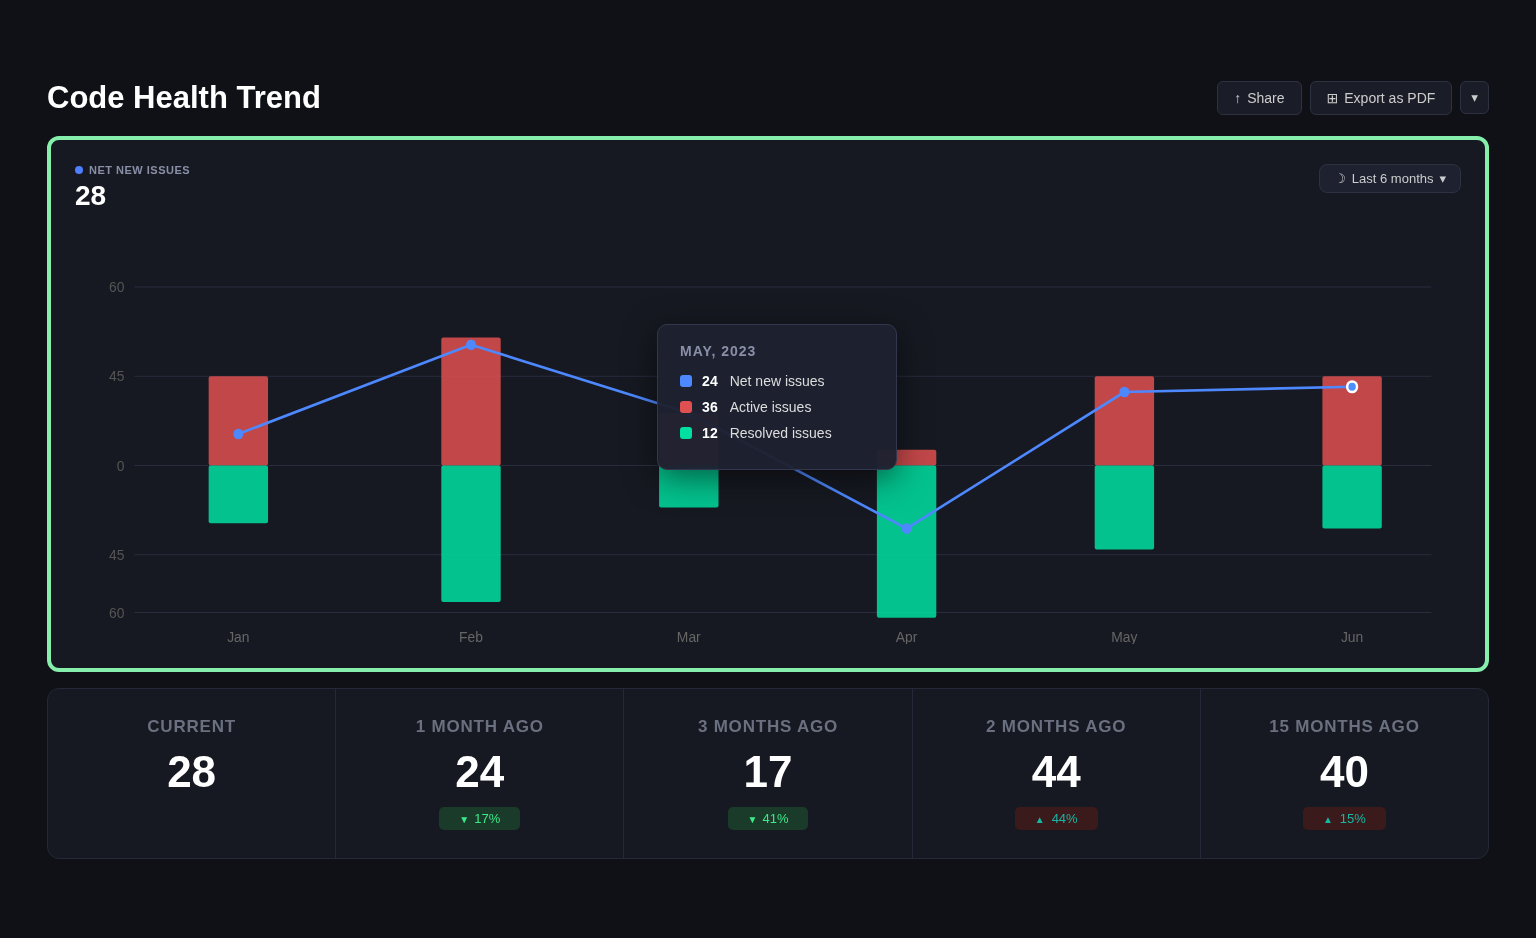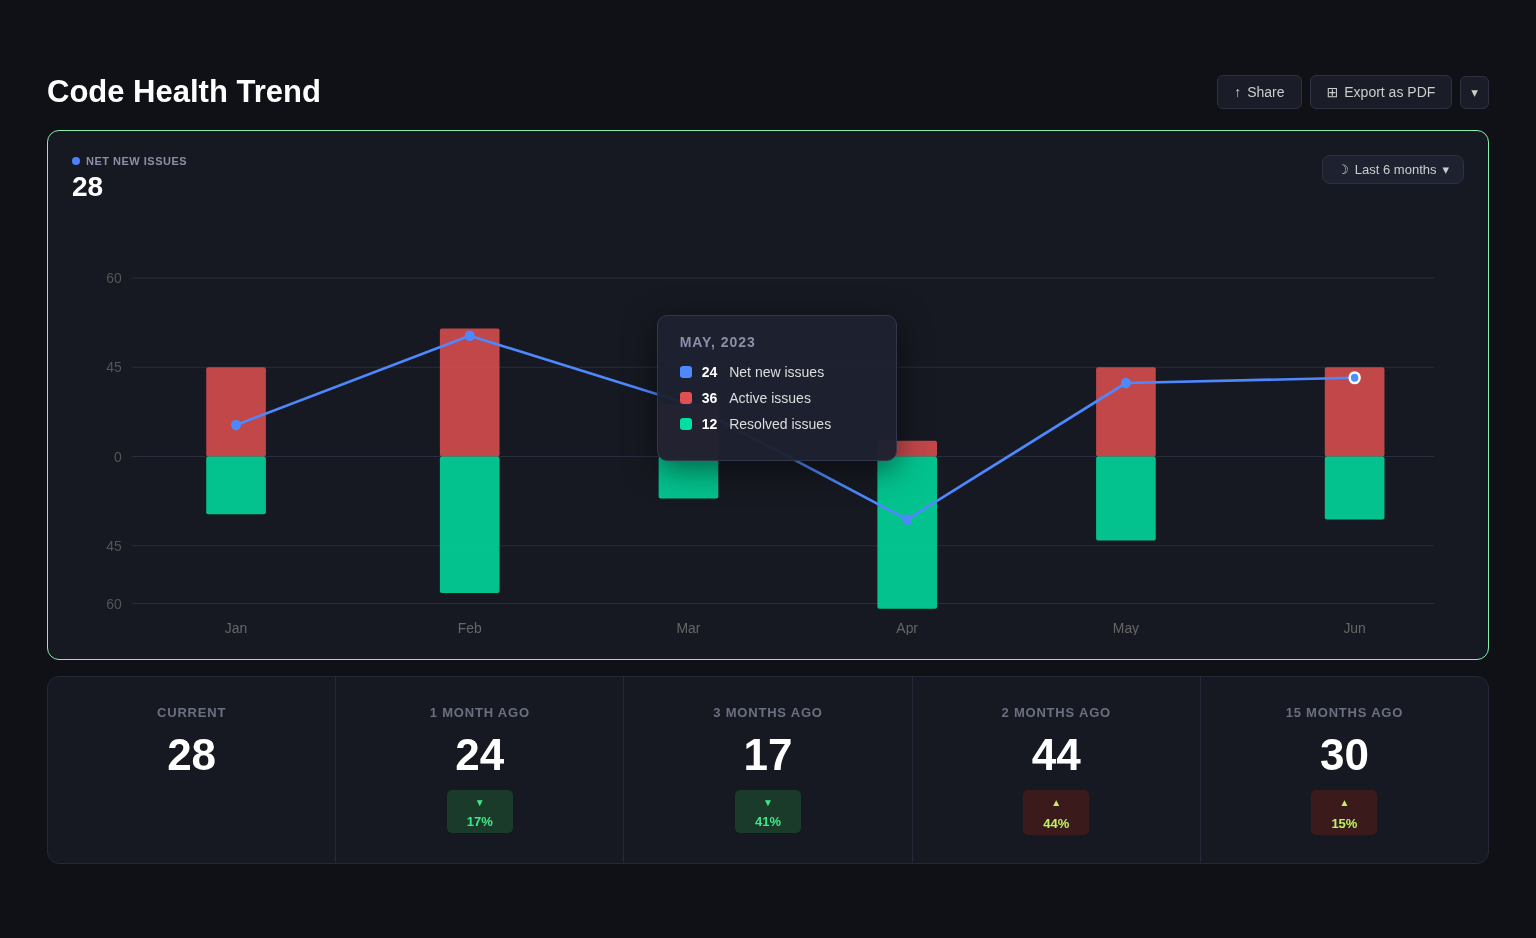--- a/index.html
+++ b/index.html
@@ -47,21 +47,21 @@
     .btn-dropdown {
       padding: 8px 10px;
       border-radius: 6px;
       border: 1px solid #2e3240;
       background: #1a1d27;
       color: #ccc;
       cursor: pointer;
     }
     .chart-card {
       background: #161921;
-      border: 1px solid #86efac;
+      border: 4px solid #86efac;
       border-radius: 12px;
       padding: 24px;
       margin-bottom: 16px;
       position: relative;
     }
     .chart-header {
       display: flex;
       align-items: flex-start;
       justify-content: space-between;
       margin-bottom: 12px;
@@ -151,44 +151,43 @@
       overflow: hidden;
     }
     .stat-cell {
       flex: 1;
       text-align: center;
       padding: 28px 20px;
       border-right: 1px solid #252836;
     }
     .stat-cell:last-child { border-right: none; }
     .stat-label {
-      font-size: 13px;
+      font-size: 17px;
       font-weight: 700;
       color: #6b7080;
       letter-spacing: 0.8px;
       margin-bottom: 10px;
     }
     .stat-number {
       font-size: 44px;
       font-weight: 700;
       color: #fff;
       margin-bottom: 10px;
     }
     .badge {
       display: inline-flex;
       align-items: center;
       gap: 5px;
       padding: 4px 20px;
       border-radius: 5px;
       font-size: 13px;
-      font-weight: 700;
-      flex-direction: column;
+      font-weight: 400;
     }
     .badge-green { background: #1a3a2a; color: #3de888; }
-    .badge-red { background: #3a1a1a; color: #bef264; gap: 7px; }
+    .badge-red { background: #3a1a1a; color: #14b8a6; gap: 7px; }
     .arrow-up::before { content: '▲'; font-size: 10px; }
     .arrow-down::before { content: '▼'; font-size: 10px; }
   </style>
 </head>
 <body>
 
 <div class="page-wrapper">
 
   <div class="header">
     <h1 class="page-title">Code Health Trend</h1>
@@ -325,20 +324,20 @@
     <div class="stat-cell">
       <div class="stat-label">2 MONTHS AGO</div>
       <div class="stat-number">44</div>
       <span class="badge badge-red">
         <span class="arrow-up"></span>
         <span>44%</span>
       </span>
     </div>
     <div class="stat-cell">
       <div class="stat-label">15 MONTHS AGO</div>
-      <div class="stat-number">30</div>
+      <div class="stat-number">40</div>
       <span class="badge badge-red">
         <span class="arrow-up"></span>
         <span>15%</span>
       </span>
     </div>
   </div>
 </div>
 
 </body></html>

